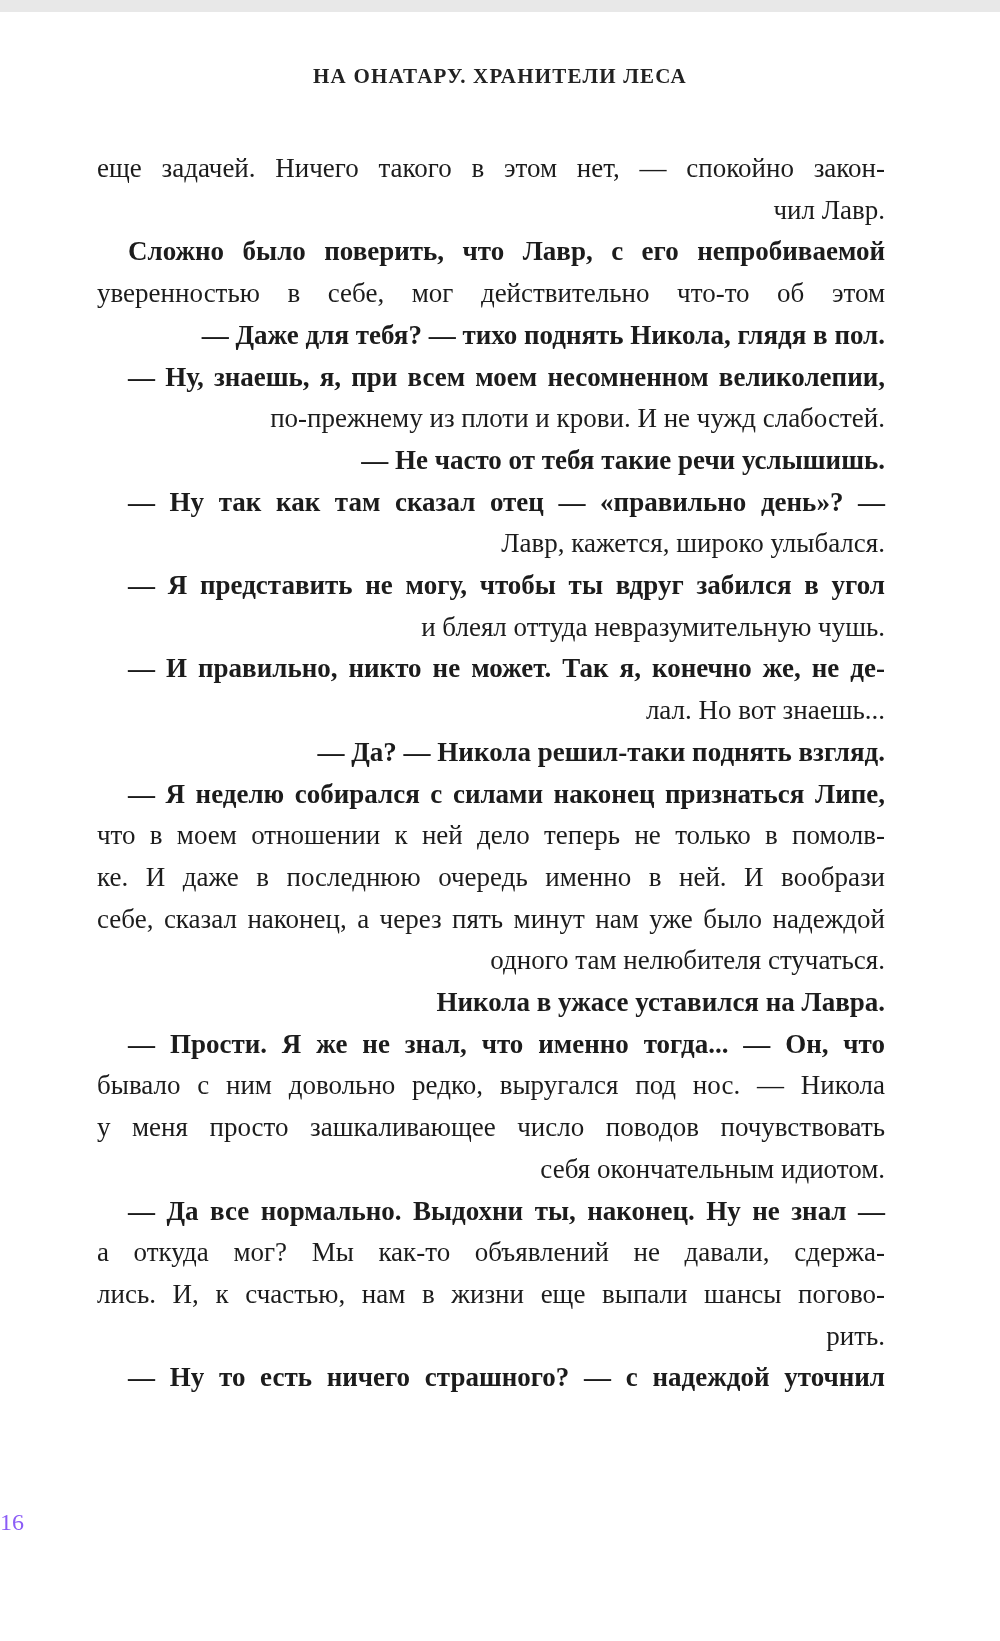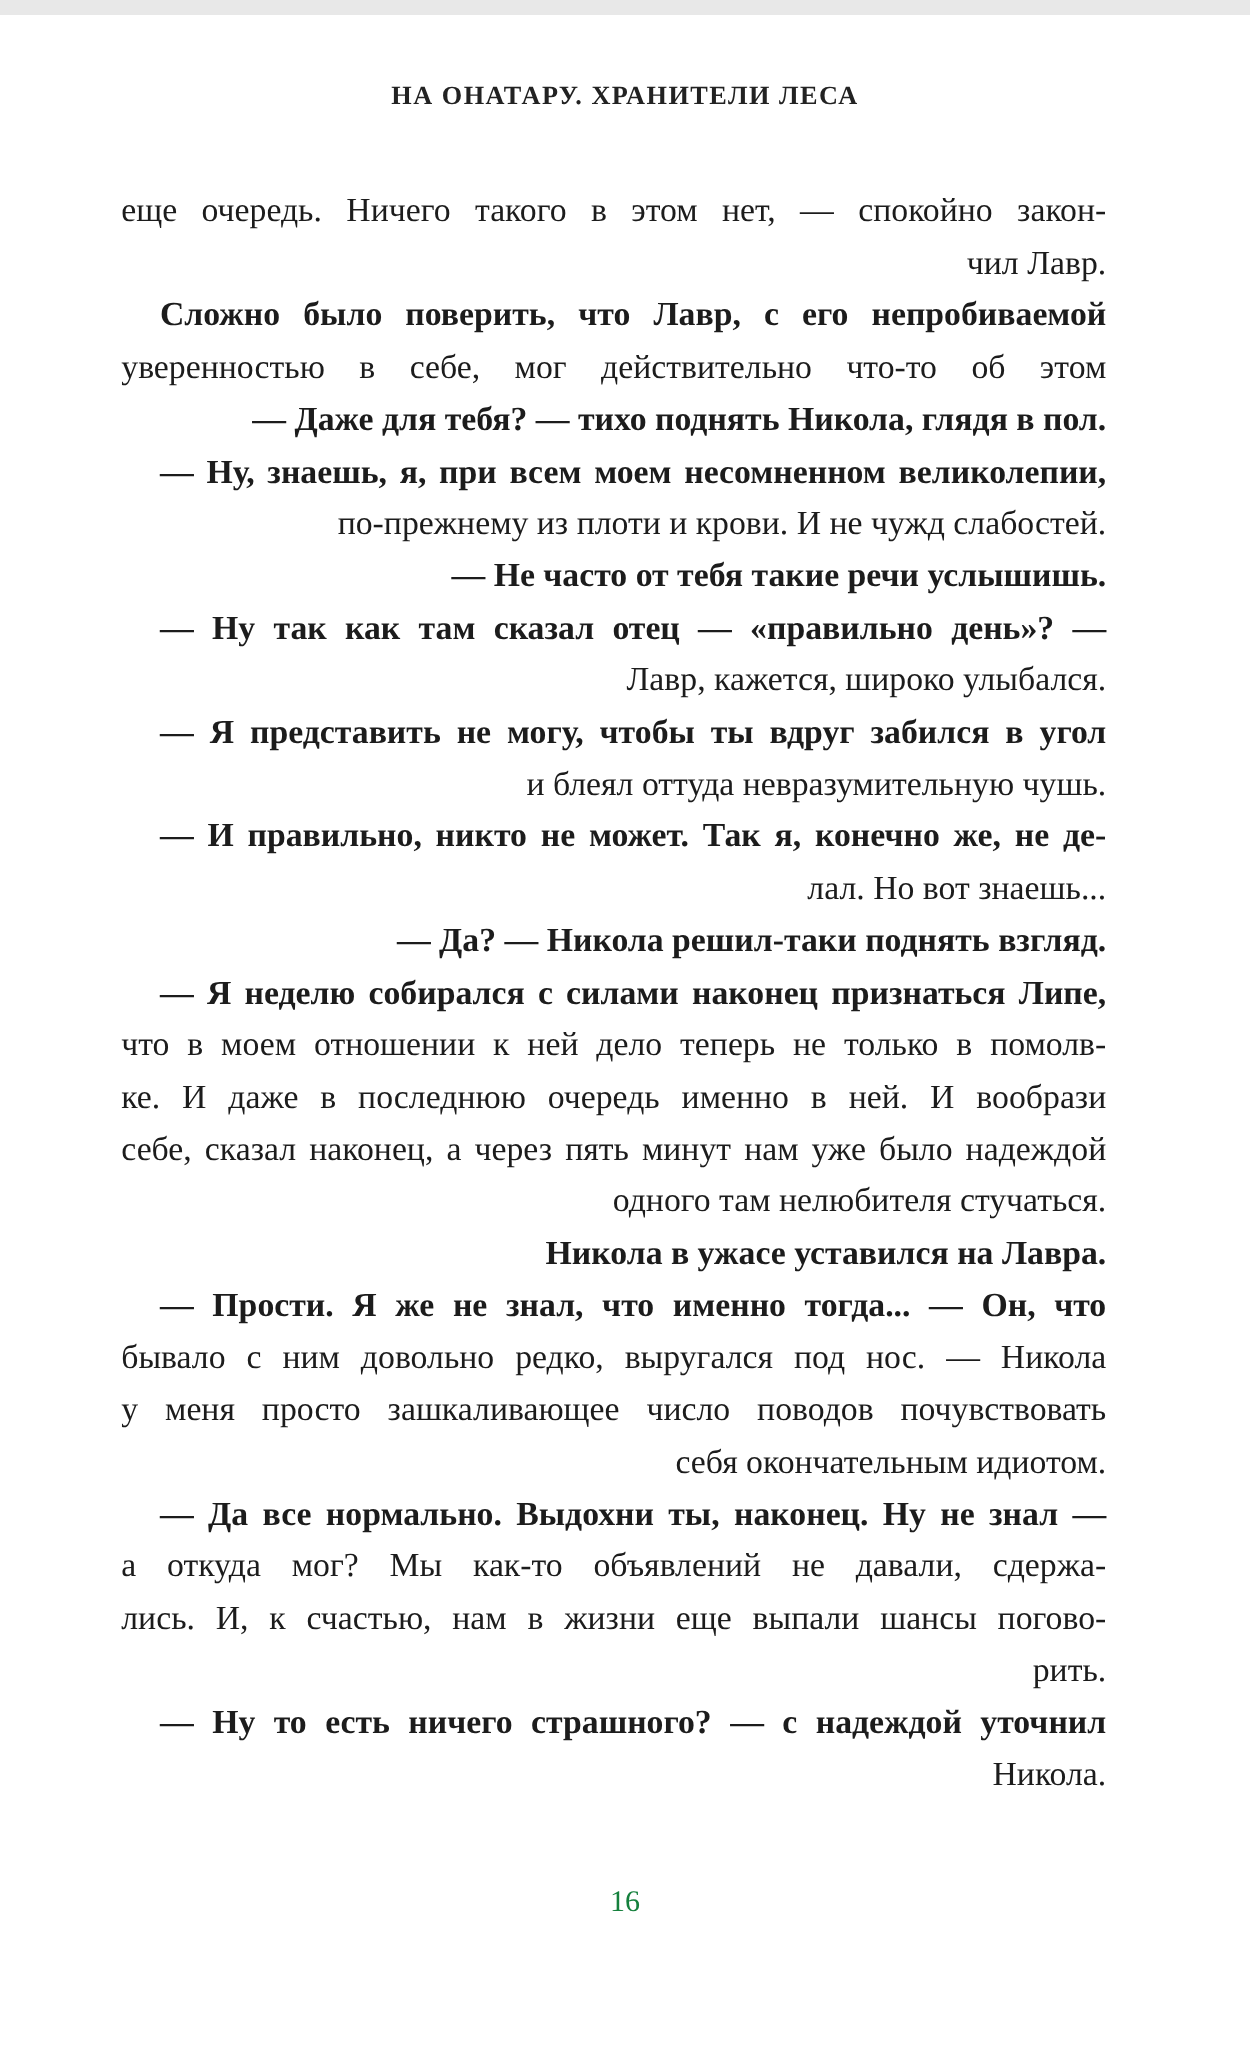--- a/index.html
+++ b/index.html
@@ -51,34 +51,34 @@
   }
   .line.indent {
     text-indent: 31px;
     font-weight: bold;
   }
   .page-number {
     position: absolute;
     top: 1497px;
     left: 0;
     width: 100%;
-    text-align: center;
+    text-align: left;
     font-size: 24px;
-    color: #15803d;
+    color: #8b5cf6;
   }
 </style>
 </head>
 <body>
 
 <div class="page">
   <div class="running-header">НА ОНАТАРУ. ХРАНИТЕЛИ ЛЕСА</div>
 
   <div class="text-block">
       <div class="paragraph">
-        <div class="line just">еще очередь. Ничего такого в этом нет, — спокойно закон-</div>
+        <div class="line just">еще задачей. Ничего такого в этом нет, — спокойно закон-</div>
         <div class="line">чил Лавр.</div>
       </div>
       <div class="paragraph">
         <div class="line just indent">Сложно было поверить, что Лавр, с его непробиваемой</div>
         <div class="line just">уверенностью в себе, мог действительно что-то об этом</div>
       </div>
       <div class="paragraph">
         <div class="line indent">— Даже для тебя? — тихо поднять Никола, глядя в пол.</div>
       </div>
       <div class="paragraph">
@@ -120,18 +120,17 @@
         <div class="line">себя окончательным идиотом.</div>
       </div>
       <div class="paragraph">
         <div class="line just indent">— Да все нормально. Выдохни ты, наконец. Ну не знал —</div>
         <div class="line just">а откуда мог? Мы как-то объявлений не давали, сдержа-</div>
         <div class="line just">лись. И, к счастью, нам в жизни еще выпали шансы погово-</div>
         <div class="line">рить.</div>
       </div>
       <div class="paragraph">
         <div class="line just indent">— Ну то есть ничего страшного? — с надеждой уточнил</div>
-        <div class="line">Никола.</div>
       </div>
     </div>
 
   <div class="page-number">16</div>
 </div>
 
 </body></html>

